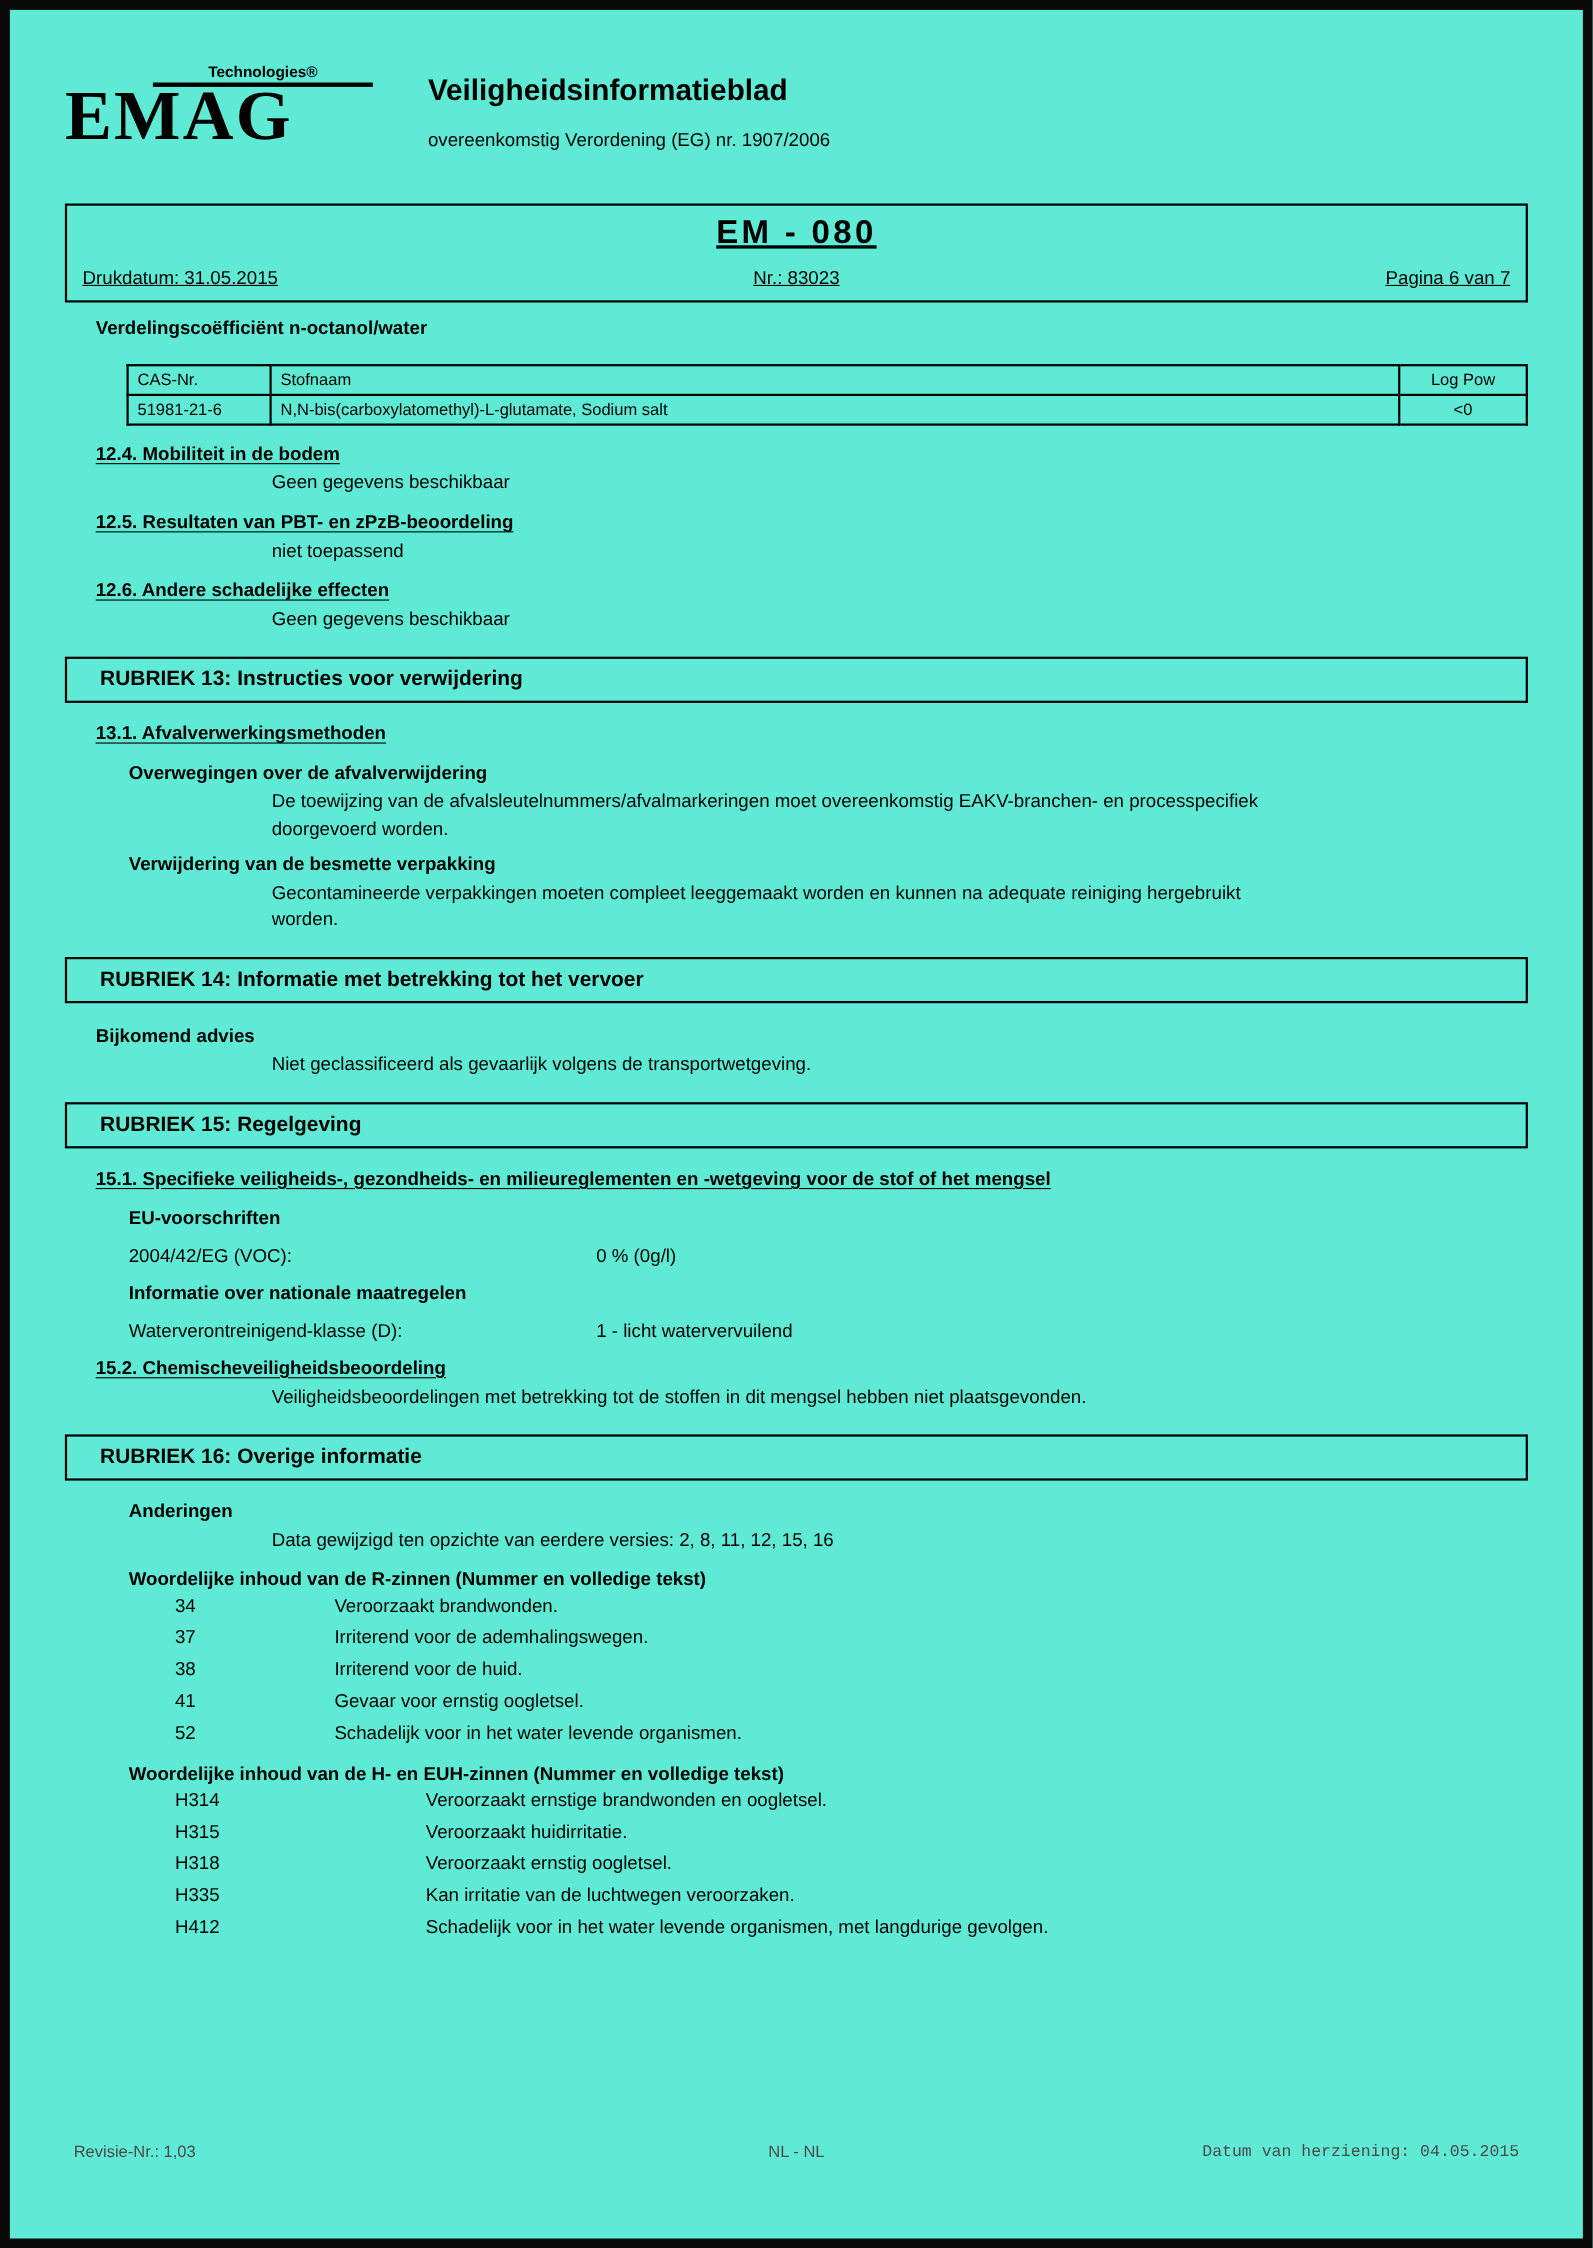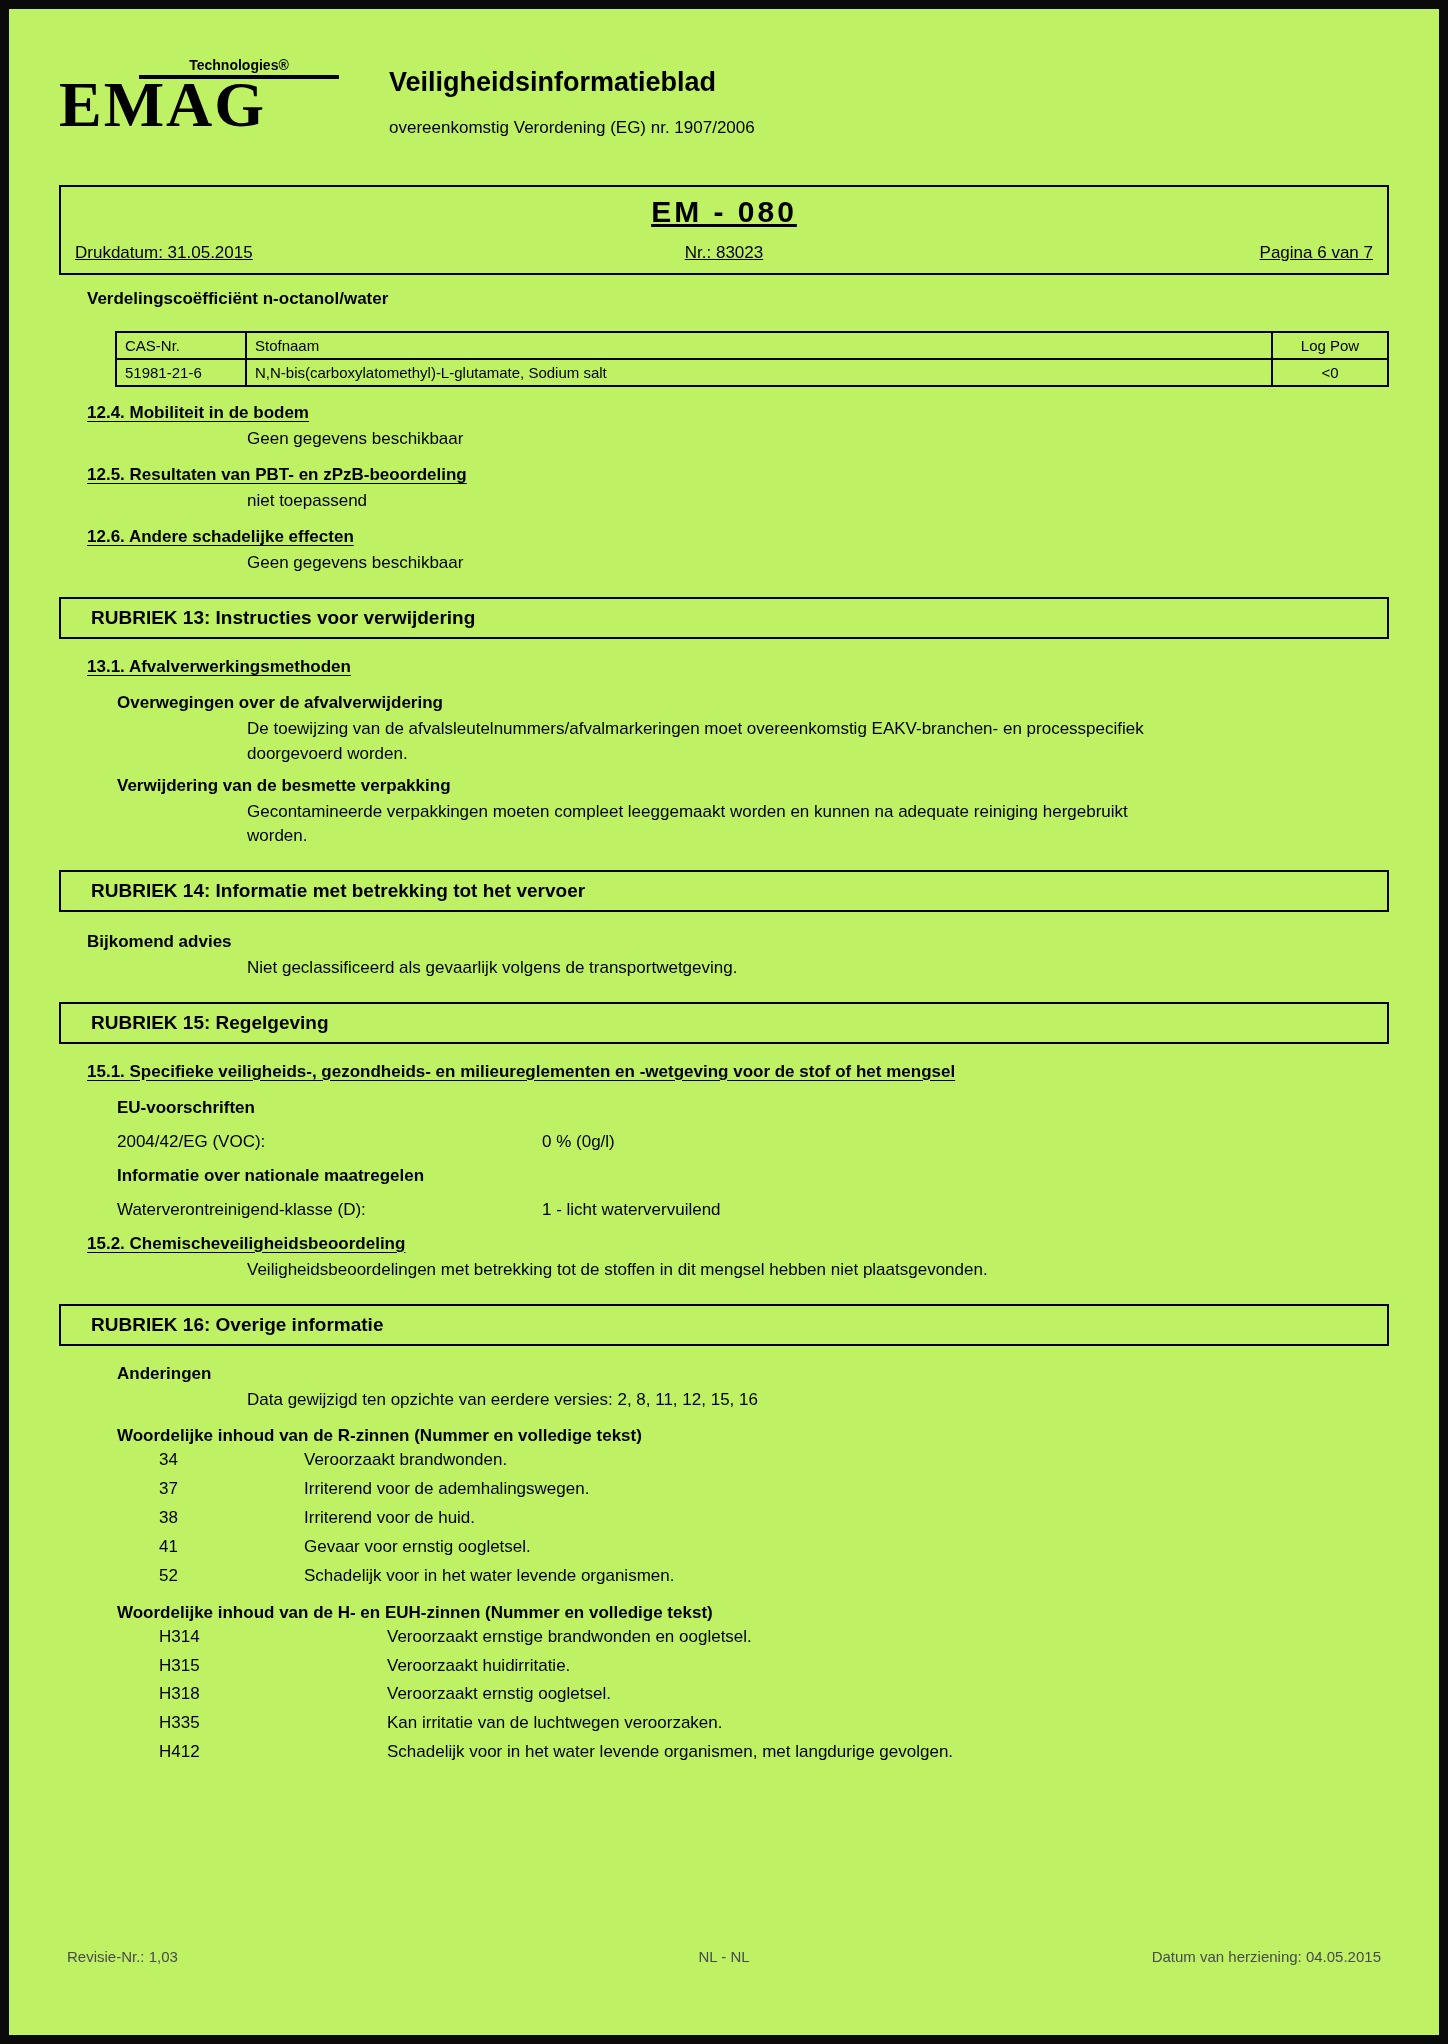--- a/index.html
+++ b/index.html
@@ -3,21 +3,21 @@
 <meta charset="utf-8">
 <style>
   * { box-sizing: border-box; margin: 0; padding: 0; }
   html, body { background: #d9d9d9; }
   body { font-family: "Liberation Sans", sans-serif; color: #000; }
 
   .page {
     position: relative;
     width: 1448px;
     height: 2044px;
-    background: #bef264;
+    background: #5eead4;
     border: 9px solid #0a0a0a;
     padding: 44px 50px 0 50px;
     margin: 0 auto;
     overflow: hidden;
   }
 
   
   .header {
     display: grid;
     grid-template-columns: 330px 1fr 330px;
@@ -113,21 +113,21 @@
     position: absolute;
     left: 58px;
     right: 58px;
     bottom: 70px;
     display: grid;
     grid-template-columns: 1fr 1fr 1fr;
     font-size: 15px;
     color: #4a4a4a;
   }
   .footer .f-center { text-align: center; }
-  .footer .f-right { text-align: right; }
+  .footer .f-right { text-align: right; font-family: Liberation Mono, monospace; }
 </style>
 </head>
 <body>
 
 <div class="page">
 
   <div class="header">
     <div class="logo">
       <span class="logo-tag">Technologies®</span>
       <div class="logo-brand">EMAG</div>

